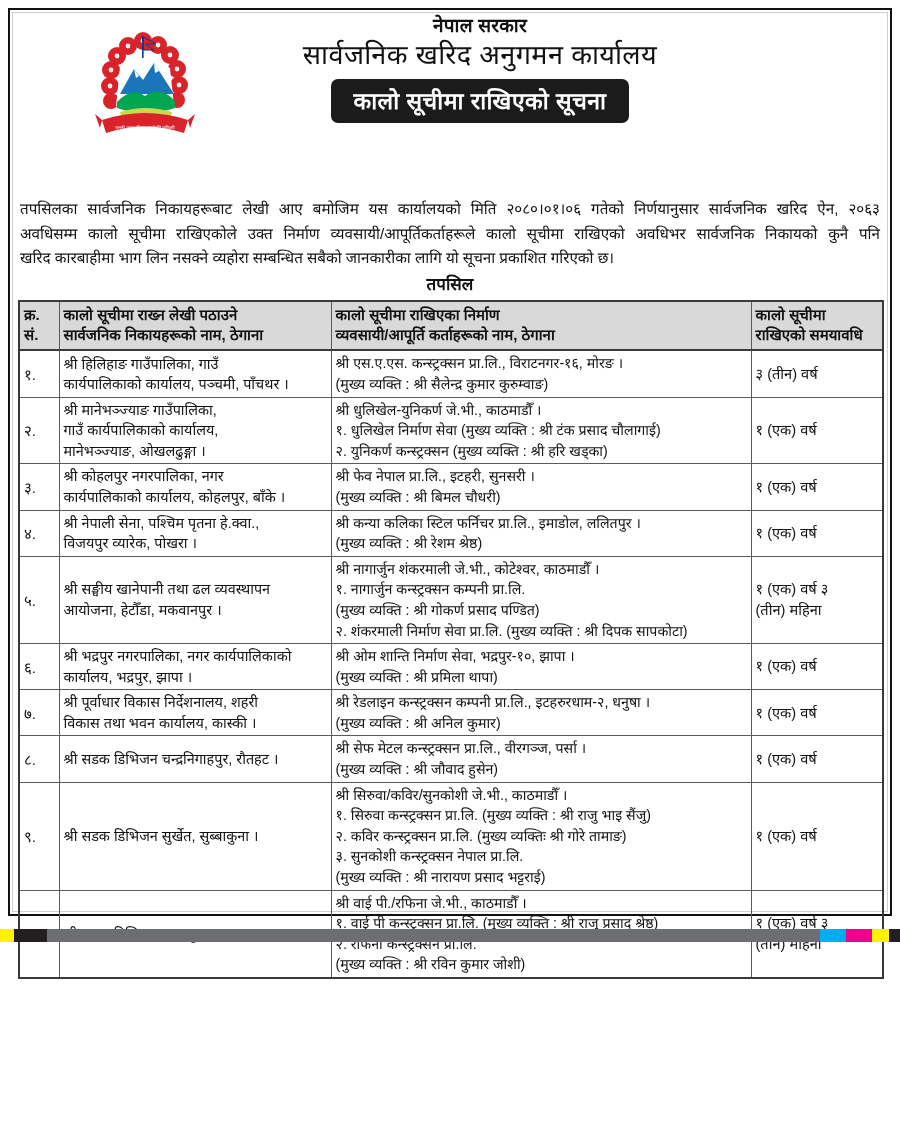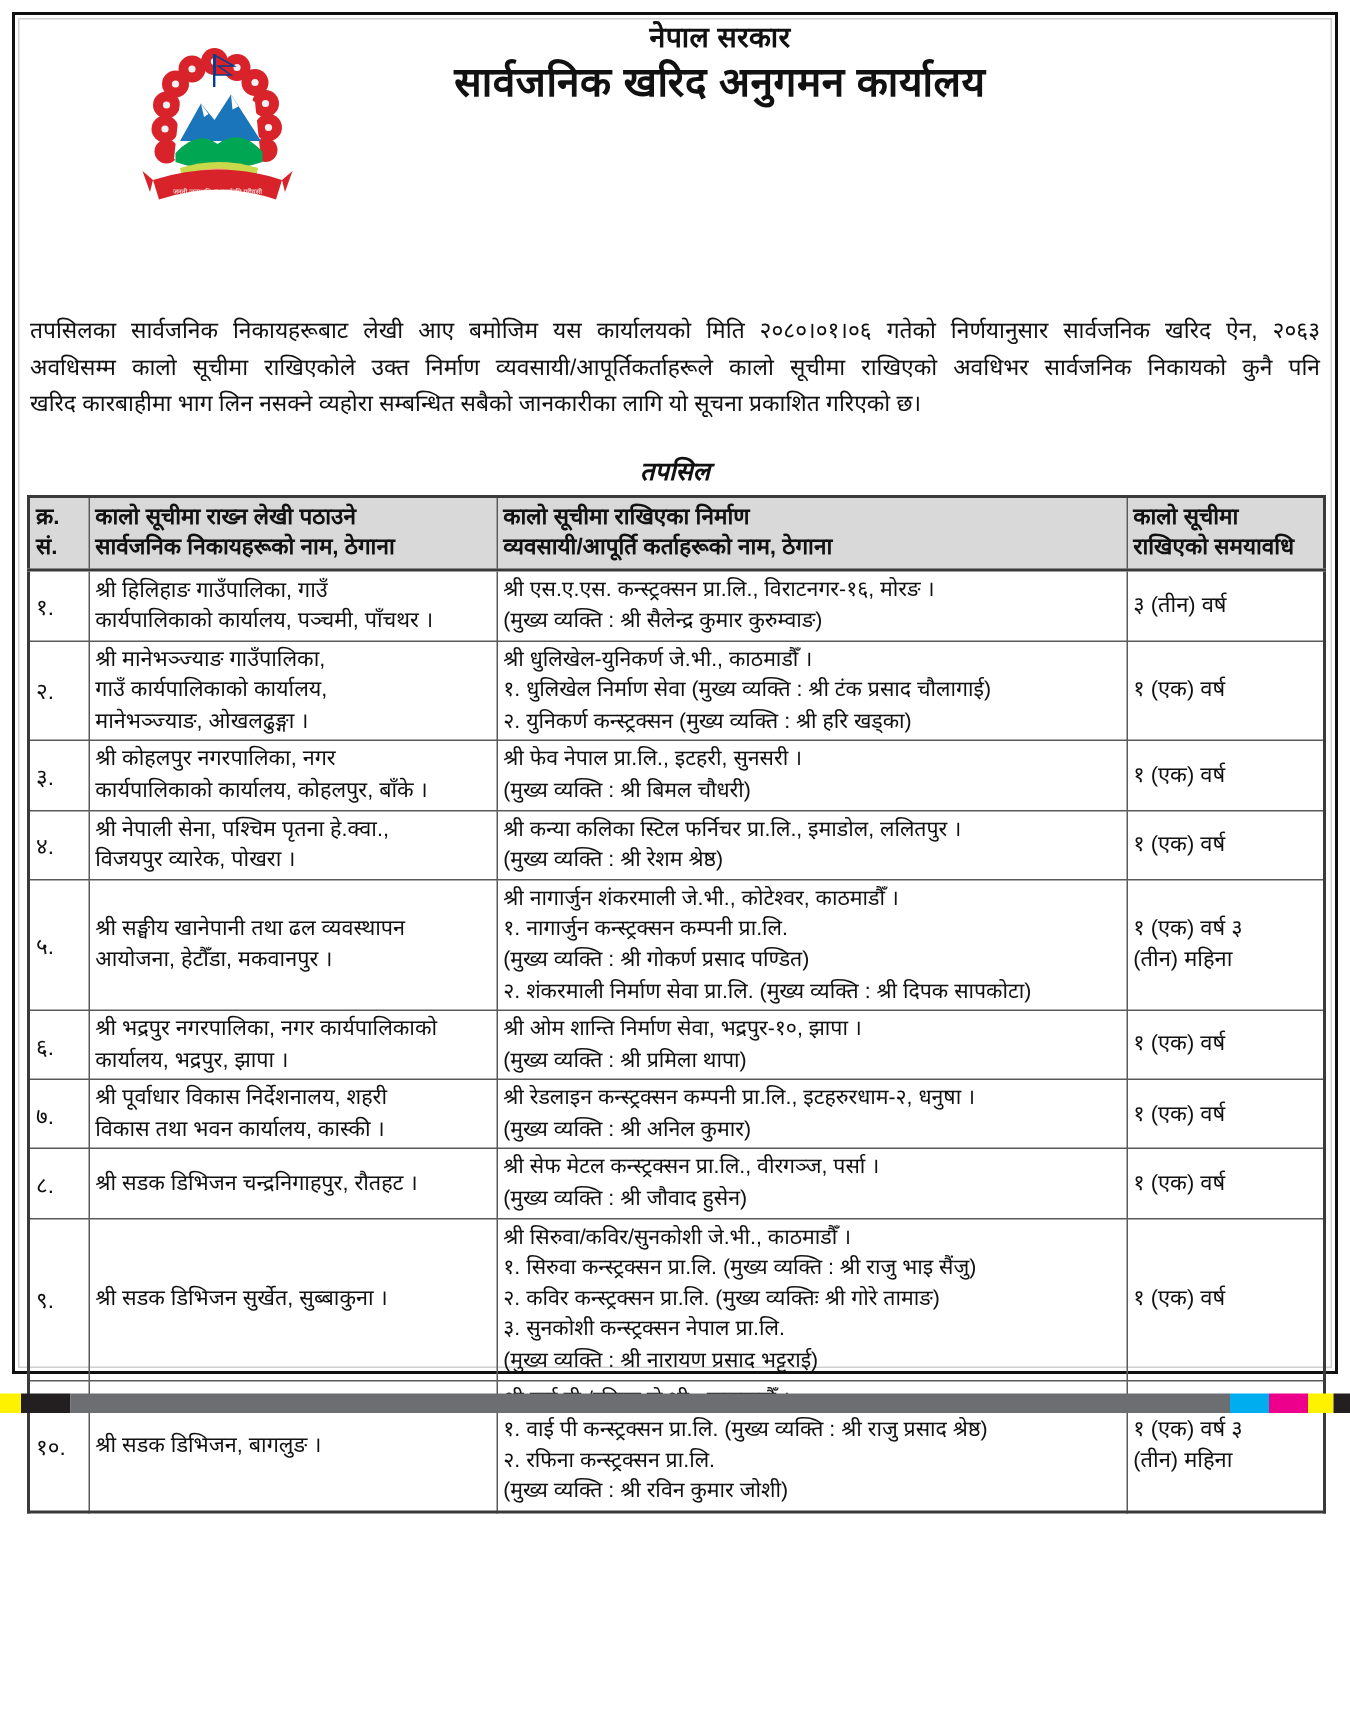--- a/index.html
+++ b/index.html
@@ -76,21 +76,21 @@
     letter-spacing: .2px;
   }
   .office-line {
     font-size: 18px;
     font-weight: bold;
     line-height: 1.35;
     margin-top: 2px;
   }
   .main-office {
     font-size: 27px;
-    font-weight: bold;
+    font-weight: normal;
     line-height: 1.25;
     margin-top: 1px;
     letter-spacing: .4px;
   }
   .address-line {
     font-size: 17px;
     line-height: 1.4;
     margin-top: 3px;
   }
   .banner-wrap {
@@ -113,40 +113,39 @@
     margin-top: 6px;
     line-height: 1.3;
   }
 
   
   .para {
     font-size: 15.2px;
     line-height: 1.62;
     text-align: justify;
     text-align-last: justify;
-    margin-top: 20px;
+    margin-top: 8px;
     padding: 0 2px;
   }
   .para .line {
     display: block;
     text-align: justify;
     text-align-last: justify;
     white-space: nowrap;
   }
   .para .line.last {
     text-align-last: left;
   }
 
   .tapsil {
     text-align: center;
     font-size: 17px;
     font-weight: bold;
-    margin-top: 19px;
+    margin-top: 1px;
     margin-bottom: 5px;
-    font-style: italic;
   }
 
   
   table.blacklist {
     border-collapse: collapse;
     width: 100%;
     table-layout: fixed;
     border: 2px solid #3a3a3a;
   }
   table.blacklist th,
@@ -256,20 +255,23 @@
 
           <path d="M12 92 Q55 78 98 92 L94 105 Q55 92 16 105 Z" fill="#d8232a"></path>
           <path d="M12 92 L5 86 L10 100 Z M98 92 L105 86 L100 100 Z" fill="#d8232a"></path>
           <text x="55" y="101" font-size="4.5" text-anchor="middle" fill="#ffffff" font-family="DejaVu Sans, sans-serif">जननी जन्मभूमिश्च स्वर्गादपि गरीयसी</text>
         </svg>
       </div>
 
       <div class="head-text">
         <div class="gov-line">नेपाल सरकार</div>
         <div class="main-office">सार्वजनिक खरिद अनुगमन कार्यालय</div>
+        <div class="banner-wrap">
+          <div class="banner">कालो सूचीमा राखिएको सूचना</div>
+        </div>
       </div>
     </div>
 
     <div class="para">
       <span class="line">तपसिलका सार्वजनिक निकायहरूबाट लेखी आए बमोजिम यस कार्यालयको मिति २०८०।०१।०६ गतेको निर्णयानुसार सार्वजनिक खरिद ऐन, २०६३</span>
       <span class="line">अवधिसम्म कालो सूचीमा राखिएकोले उक्त निर्माण व्यवसायी/आपूर्तिकर्ताहरूले कालो सूचीमा राखिएको अवधिभर सार्वजनिक निकायको कुनै पनि</span>
       <span class="line last">खरिद कारबाहीमा भाग लिन नसक्ने व्यहोरा सम्बन्धित सबैको जानकारीका लागि यो सूचना प्रकाशित गरिएको छ।</span>
     </div>
 
     <div class="tapsil">तपसिल</div>

